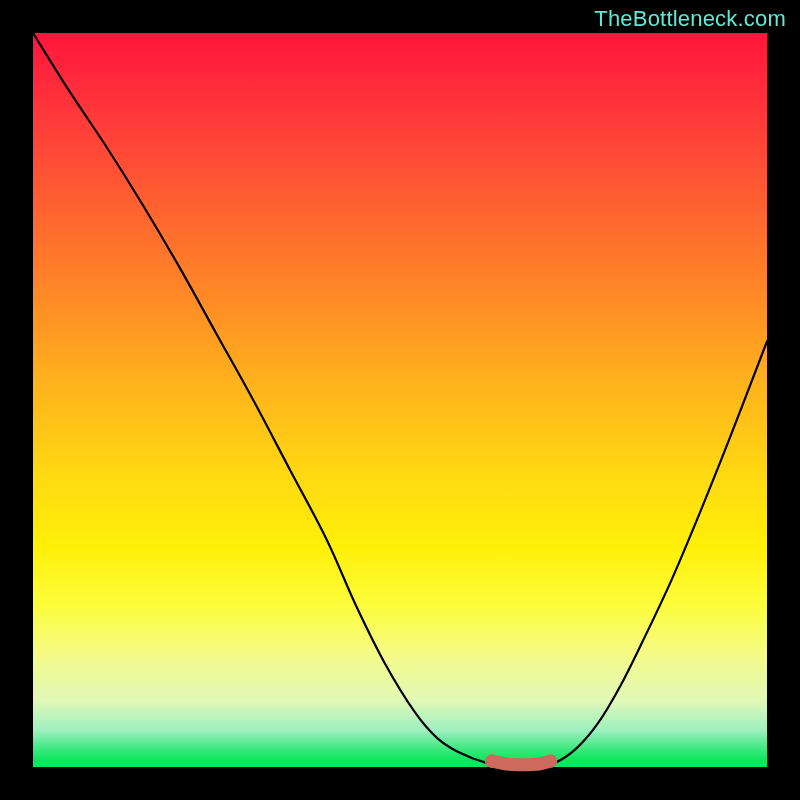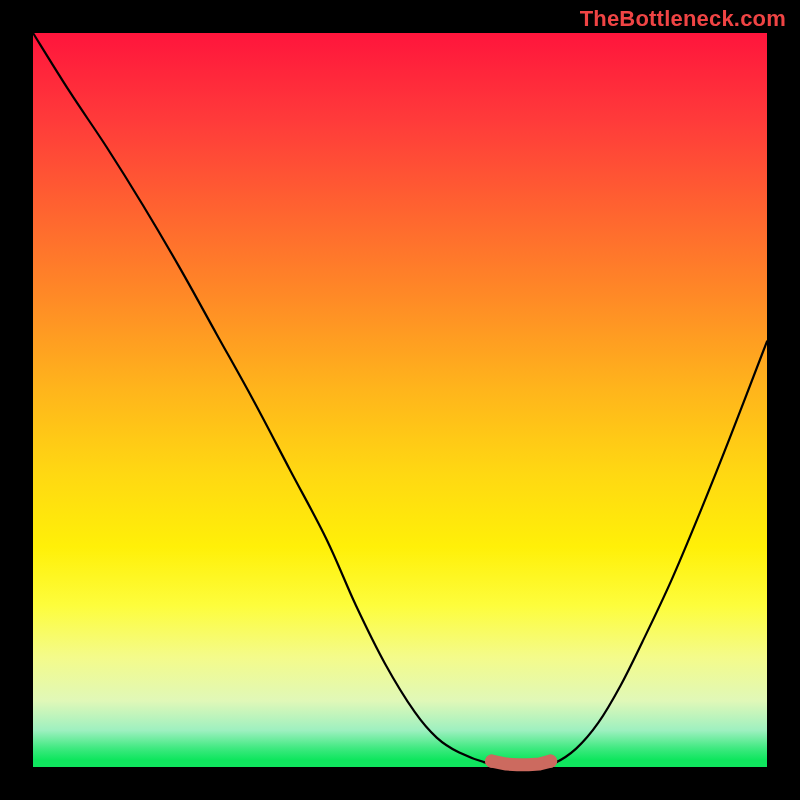--- a/index.html
+++ b/index.html
@@ -47,22 +47,22 @@
     width: 734px;
     height: 734px;
     overflow: visible;
   }
   .watermark {
     position: absolute;
     top: 6px;
     right: 14px;
     font-family: Arial, Helvetica, sans-serif;
     font-size: 22px;
-    font-weight: 700;
-    color: #ef4444;
+    font-weight: 400;
+    color: #5eead4;
     letter-spacing: 0.2px;
     user-select: none;
   }
 </style>
 </head>
 <body>
 
 <div class="stage">
   <div class="plot-area"></div>
 

